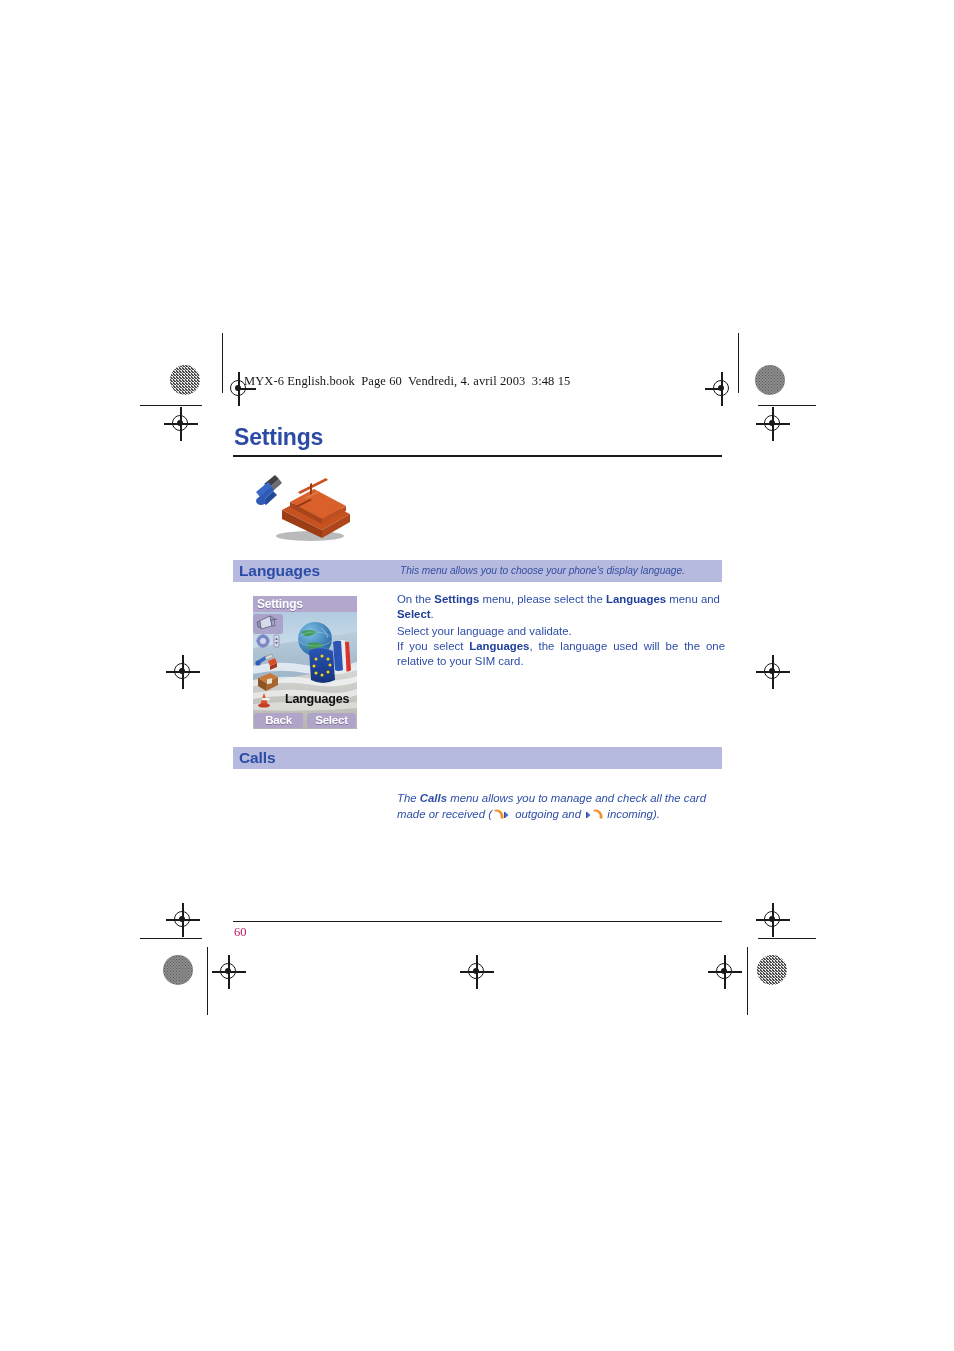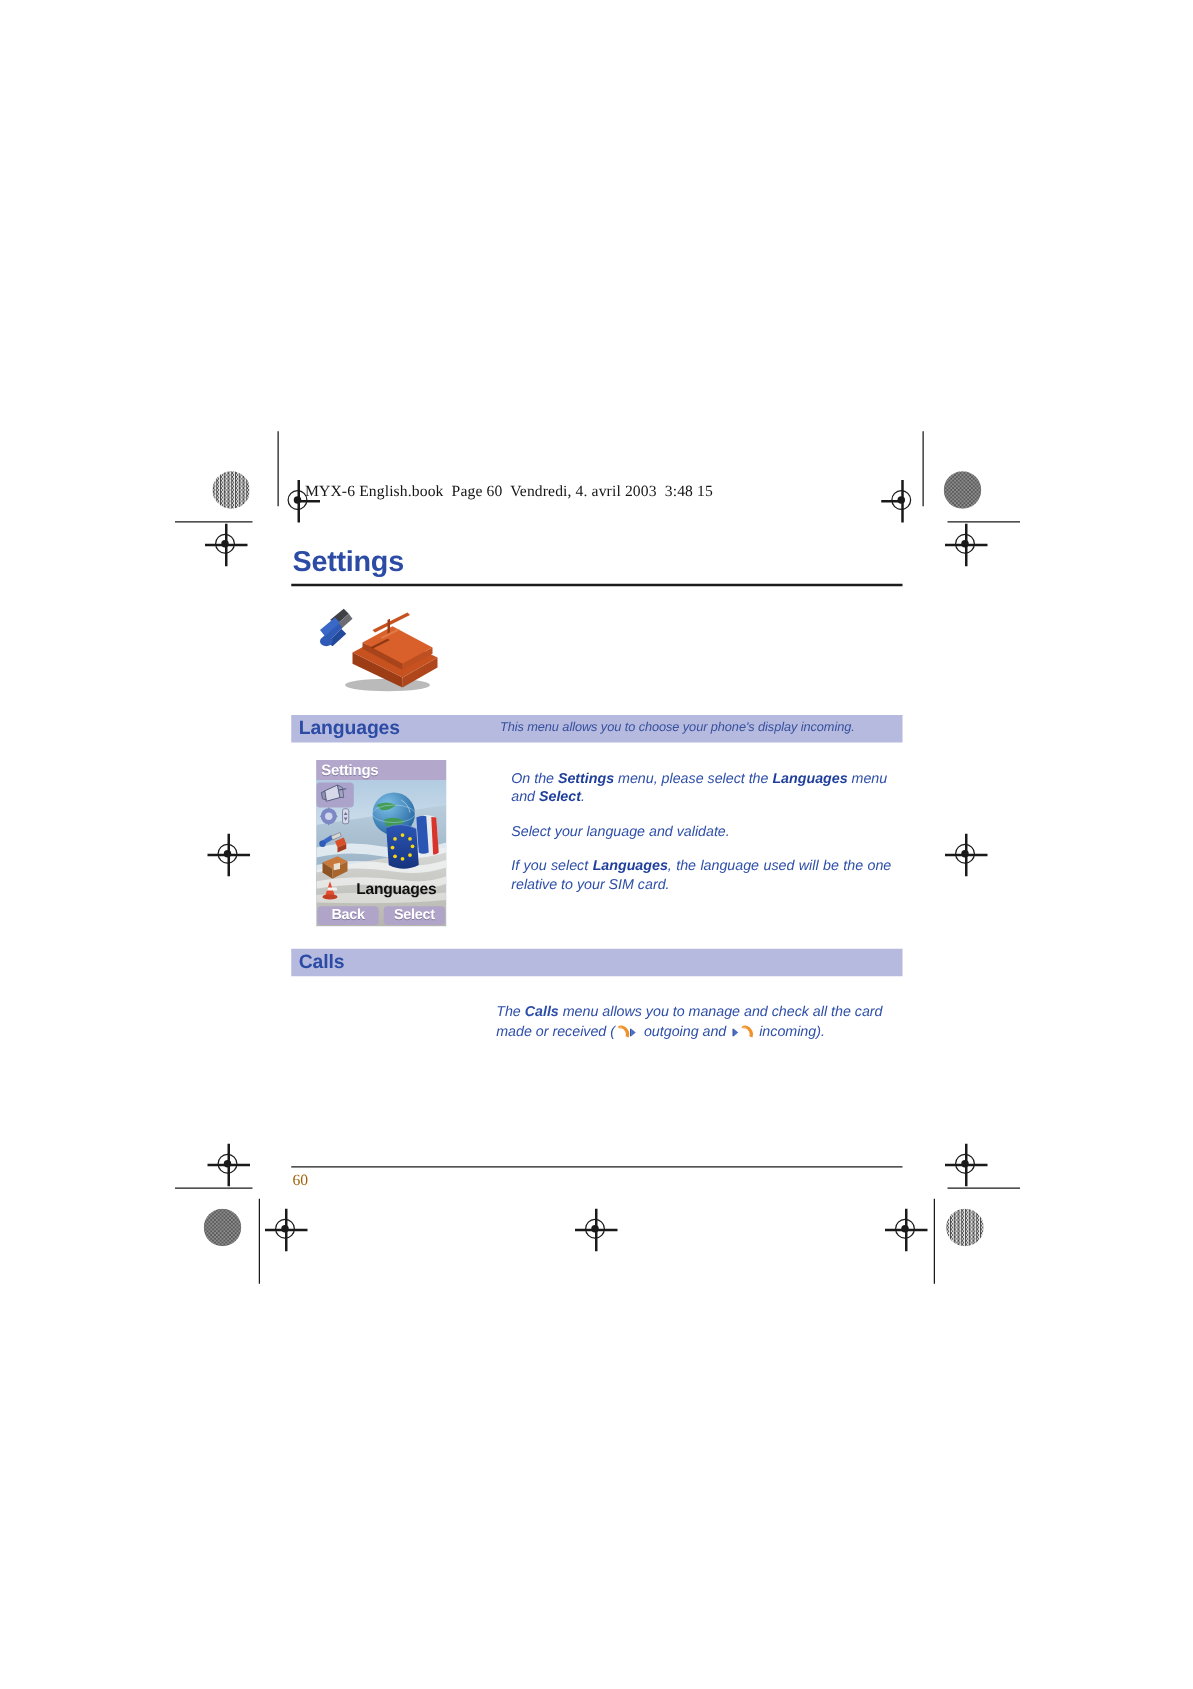--- a/index.html
+++ b/index.html
@@ -9,21 +9,21 @@
   }
   body {
     width: 954px;
     height: 1351px;
     position: relative;
     font-family: "Liberation Sans", sans-serif;
     overflow: hidden;
   }
   .page {
     position: absolute;
-    left: 0; top: 12px;
+    left: 0; top: 0;
     width: 954px; height: 1000px;
   }
 
   
   .reg {
     position: absolute;
     width: 34px; height: 34px;
   }
   .reg .ring {
     position: absolute;
@@ -137,21 +137,21 @@
   
   .body-col {
     position: absolute;
     left: 397px;
     width: 328px;
     font-size: 11.4px;
     color: #2d4ea8;
     line-height: 15.3px;
   }
   .body-col b { font-weight: bold; color: #1f3f9b; }
-  .body-col p { margin: 12px; font-style: italic; }
+  .body-col p { margin: 0; }
   .body-col p.just { text-align: justify; }
   .italic-col {
     position: absolute;
     left: 397px;
     width: 328px;
     font-size: 11.4px;
     font-style: italic;
     color: #2d4ea8;
     line-height: 15.3px;
   }
@@ -233,21 +233,21 @@
     position: absolute;
     left: 233px; top: 921px;
     width: 489px; height: 1.3px;
     background: #1b1b1b;
   }
   .page-num {
     position: absolute;
     left: 234px; top: 925px;
     font-family: "Liberation Serif", serif;
     font-size: 12.5px;
-    color: #a16207;
+    color: #be185d;
   }
 </style>
 </head>
 <body>
 
 <div class="page">
 
   <div class="rule-v" style="left:222px; top:333px; height:60px;"></div>
   <div class="rule-v" style="left:738px; top:333px; height:60px;"></div>
   <div class="rule-h" style="left:140px; top:405px; width:62px;"></div>
@@ -362,21 +362,21 @@
         <path d="M62 22 L64 21 L64 33 L62 34 Z" fill="#9c3d16"></path>
 
         <path d="M56 36 L70 29 L72 30 L58 37 Z" fill="#e07a45"></path>
         <path d="M48 44 L62 37 L64 38 L50 45 Z" fill="#8e3713"></path>
       </g>
     </svg>
   </div>
 
   <div class="band" style="top:560px;">
     <div class="band-title">Languages</div>
-    <div class="band-note">This menu allows you to choose your phone's display incoming.</div>
+    <div class="band-note">This menu allows you to choose your phone's display language.</div>
   </div>
 
   <div class="phone">
     <svg class="bg" viewBox="0 0 104 133" preserveAspectRatio="none">
       <defs>
         <linearGradient id="skyG" x1="0" y1="0" x2="0" y2="1">
           <stop offset="0" stop-color="#a8c4dd"></stop>
           <stop offset="0.45" stop-color="#cfe0ec"></stop>
           <stop offset="1" stop-color="#e7eef3"></stop>
         </linearGradient>

